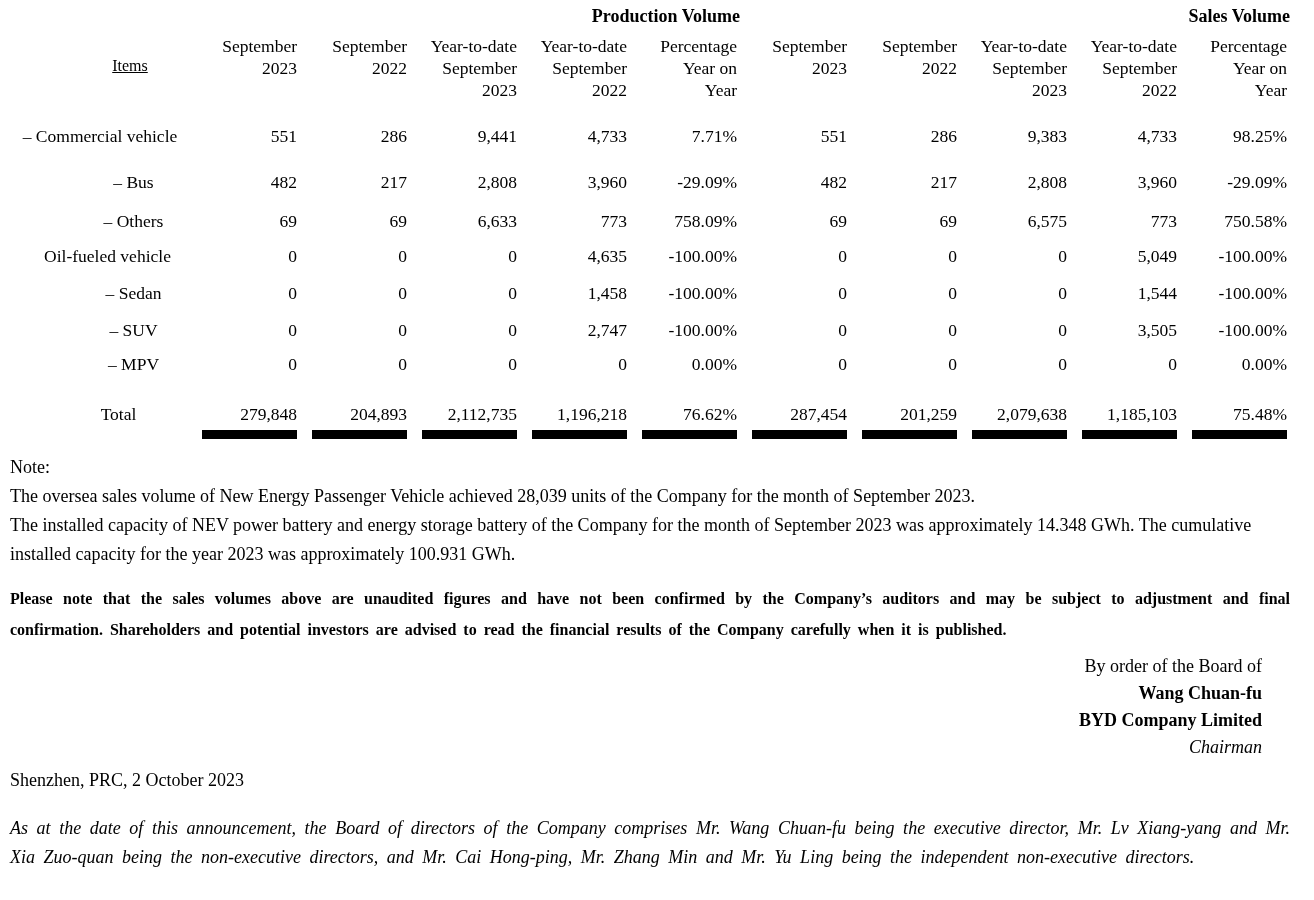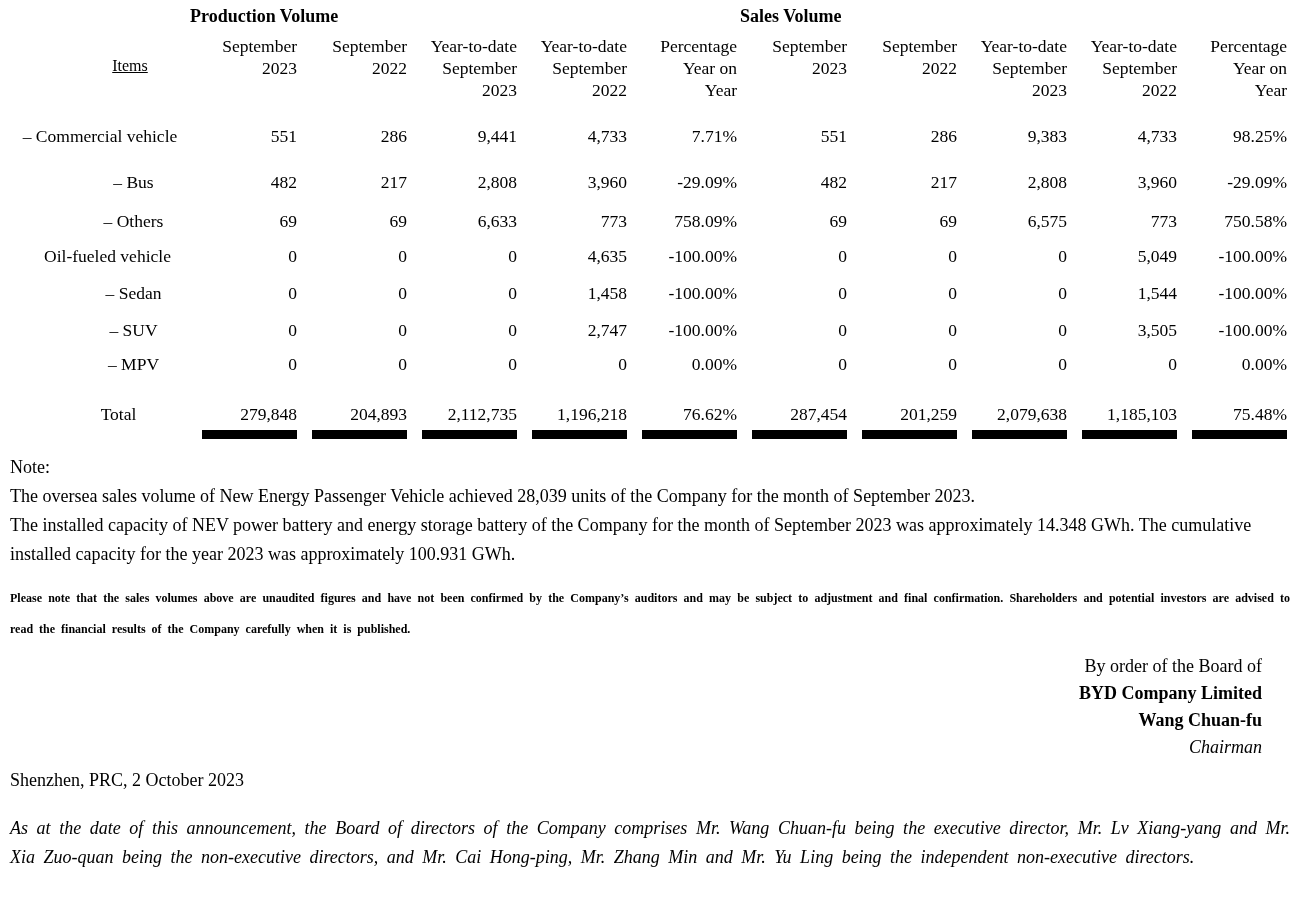--- a/index.html
+++ b/index.html
@@ -11,21 +11,21 @@
     font-size: 18px;
     overflow: hidden;
   }
   .page { padding: 6px 24px 0 10px; }
 
   
   table.vol { border-collapse: collapse; table-layout: fixed; width: 1280px; }
   col.c-label { width: 180px; }
   col.c-num { width: 110px; }
   th, td { padding: 0; font-weight: normal; }
-  .group-row th { font-weight: bold; font-size: 18px; text-align: left; padding-bottom: 8px; vertical-align: top; }
+  .group-row th { font-weight: bold; font-size: 18px; text-align: right; padding-bottom: 8px; vertical-align: top; }
   .col-head {
     text-align: right; white-space: pre-line; vertical-align: top;
     line-height: 22px; font-size: 17.5px; padding-bottom: 12px; padding-right: 3px;
   }
   .items-head { text-align: center; vertical-align: top; padding-top: 22px; padding-left: 60px; font-size: 16px; text-decoration: underline; }
   td.num { text-align: right; font-size: 17.5px; padding-right: 3px; vertical-align: middle; }
   td.lbl { text-align: center; font-size: 17.5px; vertical-align: middle; }
   tr.r0 { height: 46px; }
   tr.r1 { height: 46px; }
   tr.r2 { height: 32px; }
@@ -41,21 +41,21 @@
   .dbl-rule {
     margin-top: 5px; margin-left: 12px;
     height: 4px;
     border-top: 5px solid #000;
     border-bottom: 4px solid #000;
   }
 
   
   .note-block { margin-top: 14px; line-height: 29px; font-size: 18px; width: 1280px; }
   .disclaimer {
-    margin-top: 14px; font-weight: bold; line-height: 31px; font-size: 12px;
+    margin-top: 14px; font-weight: bold; line-height: 31px; font-size: 16px;
     text-align: justify; width: 1280px; word-spacing: 3px;
   }
   .signature {
     margin-top: 8px; margin-left: auto; margin-right: 28px;
     width: 320px; text-align: right; line-height: 27px; font-size: 18px;
   }
   .signature .bold { font-weight: bold; }
   .signature .italic { font-style: italic; }
   .dateline { margin-top: 6px; font-size: 18px; line-height: 27px; }
   .board-statement {
@@ -241,22 +241,22 @@
   <div class="note-block">
     <div>Note:</div>
     <div>The oversea sales volume of New Energy Passenger Vehicle achieved 28,039 units of the Company for the month of September 2023.</div>
     <div>The installed capacity of NEV power battery and energy storage battery of the Company for the month of September 2023 was approximately 14.348 GWh. The cumulative installed capacity for the year 2023 was approximately 100.931 GWh.</div>
   </div>
 
   <div class="disclaimer">Please note that the sales volumes above are unaudited figures and have not been confirmed by the Company’s auditors and may be subject to adjustment and final confirmation. Shareholders and potential investors are advised to read the financial results of the Company carefully when it is published.</div>
 
   <div class="signature">
     <div>By order of the Board of</div>
+    <div class="bold">Wang Chuan-fu</div>
     <div class="bold">BYD Company Limited</div>
-    <div class="bold">Wang Chuan-fu</div>
     <div class="italic">Chairman</div>
   </div>
 
   <div class="dateline">Shenzhen, PRC, 2 October 2023</div>
 
   <div class="board-statement">As at the date of this announcement, the Board of directors of the Company comprises Mr. Wang Chuan-fu being the executive director, Mr. Lv Xiang-yang and Mr. Xia Zuo-quan being the non-executive directors, and Mr. Cai Hong-ping, Mr. Zhang Min and Mr. Yu Ling being the independent non-executive directors.</div>
 
 </div>
 
 </body></html>

